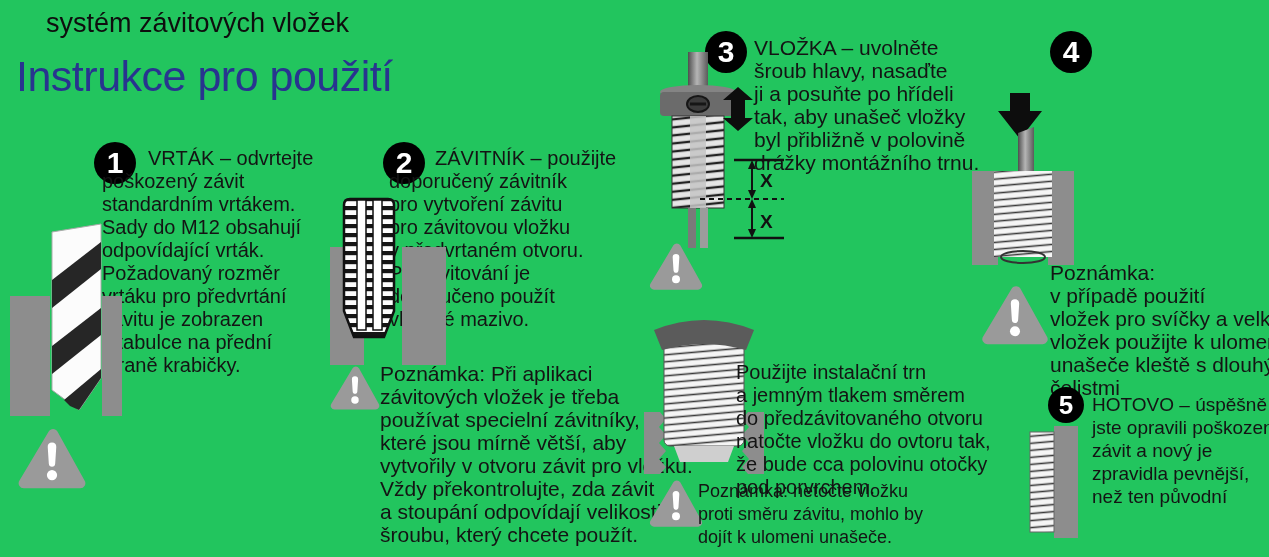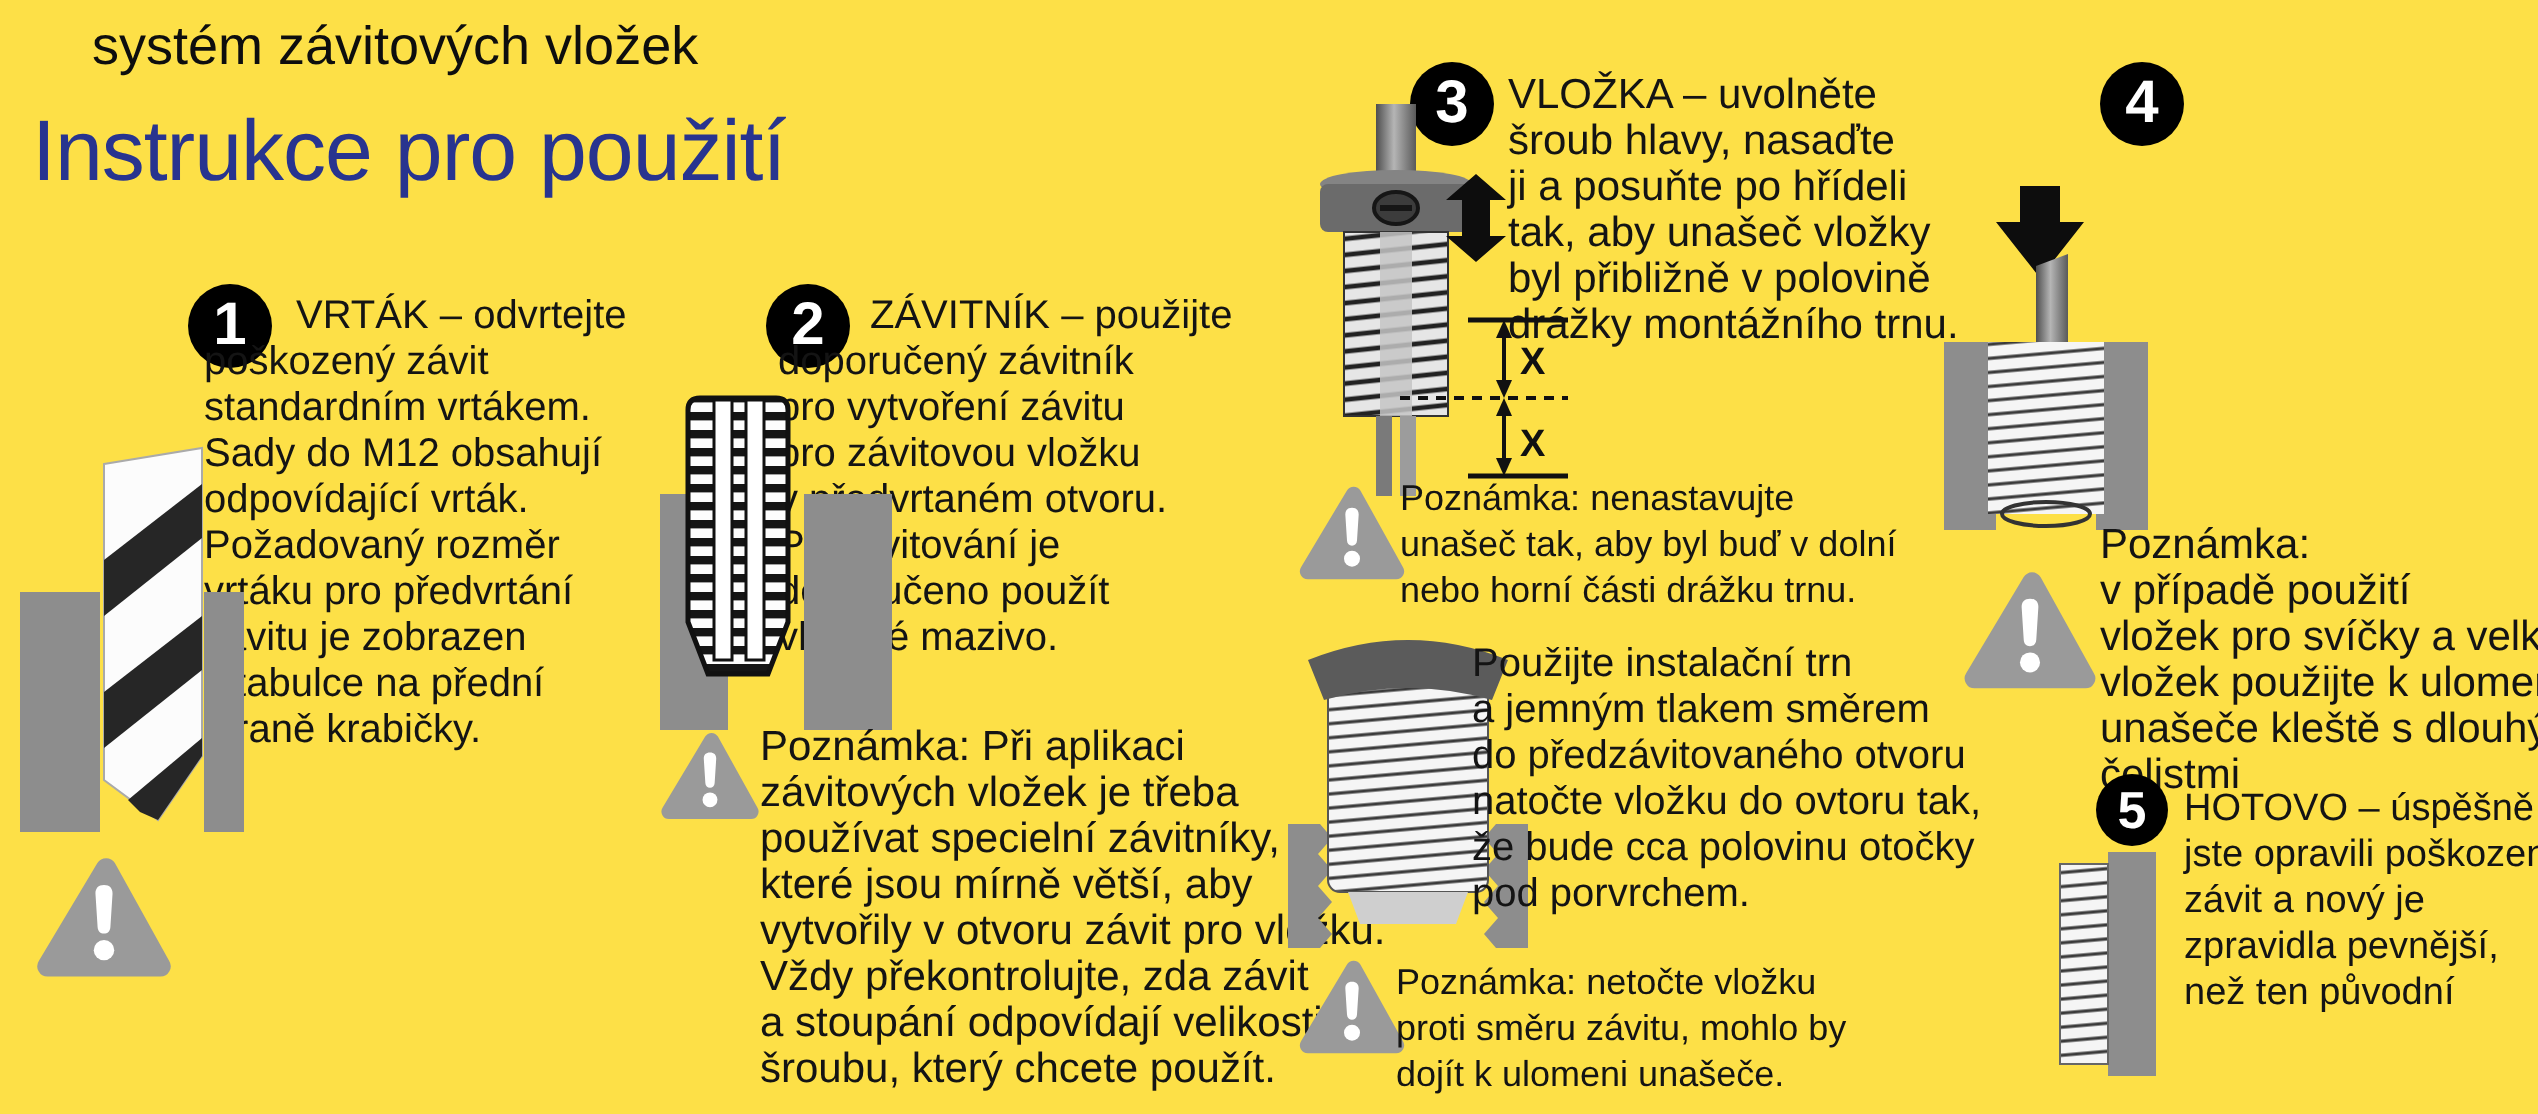--- a/index.html
+++ b/index.html
@@ -1,22 +1,22 @@
 <!DOCTYPE html>
 <html style="--title-blue: #28348f; --block-gray: #8d8d8d; --warning-gray: #9a9a9a;"><head>
 <meta charset="utf-8">
 <style>
   * { box-sizing: border-box; }
   html,body { margin:0; padding:0; background:#fff; }
   #canvas {
-    position:relative; width:1269px; height:557px; background:#fde047;
+    position:relative; width:1269px; height:557px; background:#22c55e;
     overflow:hidden; font-family:"Liberation Sans", sans-serif; color:#141414;
   }
   .abs { position:absolute; margin:0; }
-  .pre { white-space:pre; }
+  .pre { white-space:pre;margin-top:40px; }
   .subtitle { font-size:27px; color:#0e0e0e; }
   .title { font-size:43px; letter-spacing:-0.5px; color:var(--title-blue,#28348f); }
   .badge {
     background:#000; color:#fff; border-radius:50%;
     display:flex; align-items:center; justify-content:center; font-weight:bold;
   }
   .b42 { width:42px; height:42px; font-size:30px; }
   .b36 { width:36px; height:36px; font-size:26px; }
   .t21 { font-size:21px; line-height:23px; }
   .t20 { font-size:20px; line-height:23px; }
@@ -149,23 +149,20 @@
     <line x1="52" y1="46" x2="52" y2="79" stroke="#111" stroke-width="2"></line>
     <polygon points="52,43 48,52 56,52" fill="#111"></polygon>
     <polygon points="52,82 48,73 56,73" fill="#111"></polygon>
     <text x="60" y="31" font-size="19" font-weight="bold" fill="#111">X</text>
     <text x="60" y="72" font-size="19" font-weight="bold" fill="#111">X</text>
   </svg>
 
   <svg class="abs" style="left:648px;top:241px" width="56" height="50" viewBox="0 0 67 60">
       <use href="#warnTri"></use>
     </svg>
-  <div class="abs t18" style="left:700px;top:238px"><strong>Poznámka:</strong> <span class="pre">nenastavujte
-unašeč tak, aby byl buď v dolní
-nebo horní části drážku trnu.</span></div>
 
   <svg class="abs" style="left:644px;top:316px" width="120" height="164" viewBox="0 0 120 164">
     <path d="M0 96 H16 L22 103 L15 111 L22 119 L15 127 L22 135 L15 143 L22 151 L16 158 H0 Z" fill="#8d8d8d"></path>
     <path d="M120 96 H104 L98 103 L105 111 L98 119 L105 127 L98 135 L105 143 L98 151 L104 158 H120 Z" fill="#8d8d8d"></path>
     <rect x="20" y="26" width="80" height="104" rx="6" fill="url(#pCoil)" stroke="#555" stroke-width="1"></rect>
     <path d="M30 130 H90 L84 146 H36 Z" fill="#cfcfcf"></path>
     <path d="M10 14 Q60 -6 110 14 L102 34 Q60 22 18 34 Z" fill="#5b5b5b"></path>
   </svg>
 
   <p class="abs t20 pre" style="left:736px;top:321px">Použijte instalační trn

